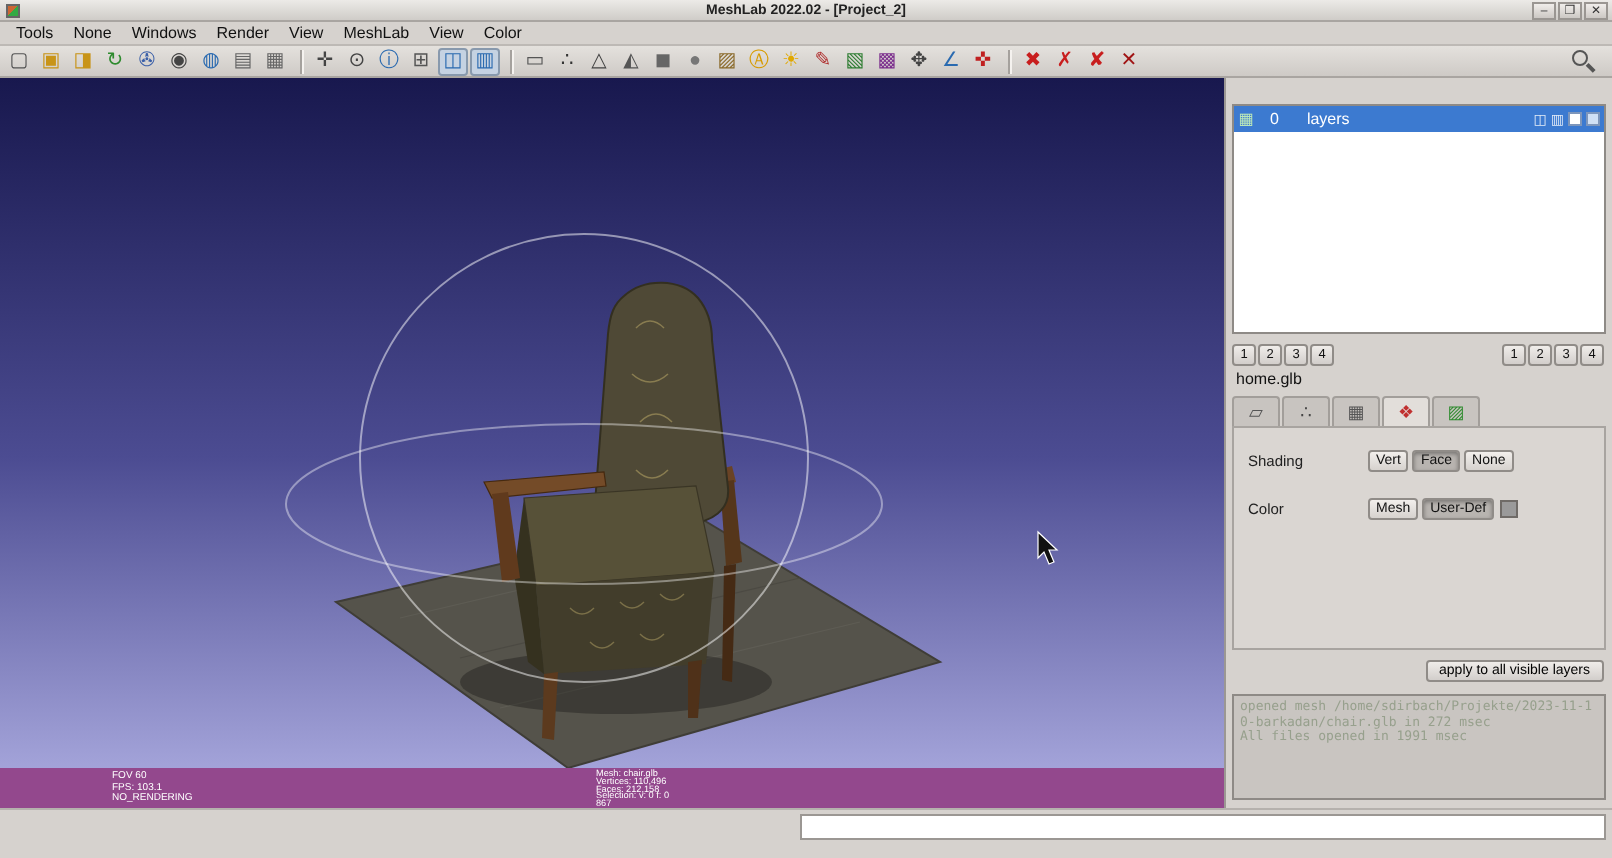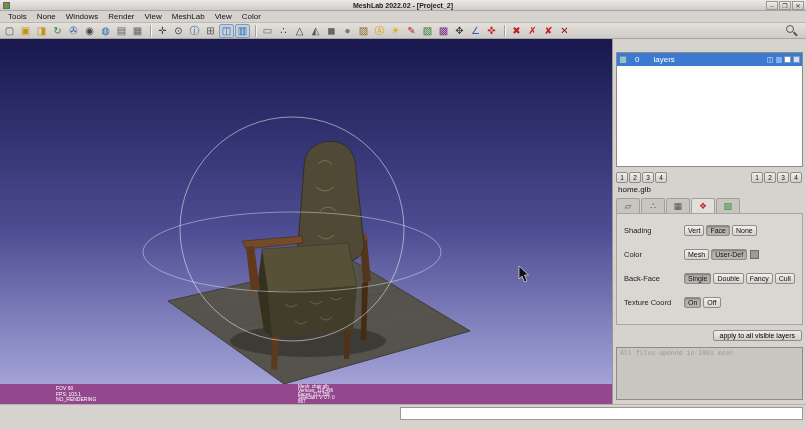--- a/index.html
+++ b/index.html
@@ -251,41 +251,26 @@
           </span>
       </div>
       <div class="orow" style="top:30px">
         <span class="olabel">Color</span>
         <span class="obtns">
             <span>Mesh</span>
             <span class="sel">User-Def</span>
           </span>
         <span class="cswatch"></span>
       </div>
-      <div class="orow" style="top:54px">
-        <span class="olabel">Back-Face</span>
-        <span class="obtns">
-            <span class="sel">Single</span>
-            <span>Double</span>
-            <span>Fancy</span>
-            <span>Cull</span>
-          </span>
-      </div>
-      <div class="orow" style="top:78px">
-        <span class="olabel">Texture Coord</span>
-        <span class="obtns">
-            <span class="sel">On</span>
-            <span>Off</span>
-          </span>
-      </div>
     </div>
 
     <button class="applybtn">apply to all visible layers</button>
 
     <div class="logbox">
+      <div>opened mesh /home/sdirbach/Projekte/2023-11-10-barkadan/chair.glb in 272 msec</div>
       <div>All files opened in 1991 msec</div>
     </div>
   </div>
 
   <div class="bottombar">
     <input class="binput" value="" style="">
   </div>
 
 </div>
 

